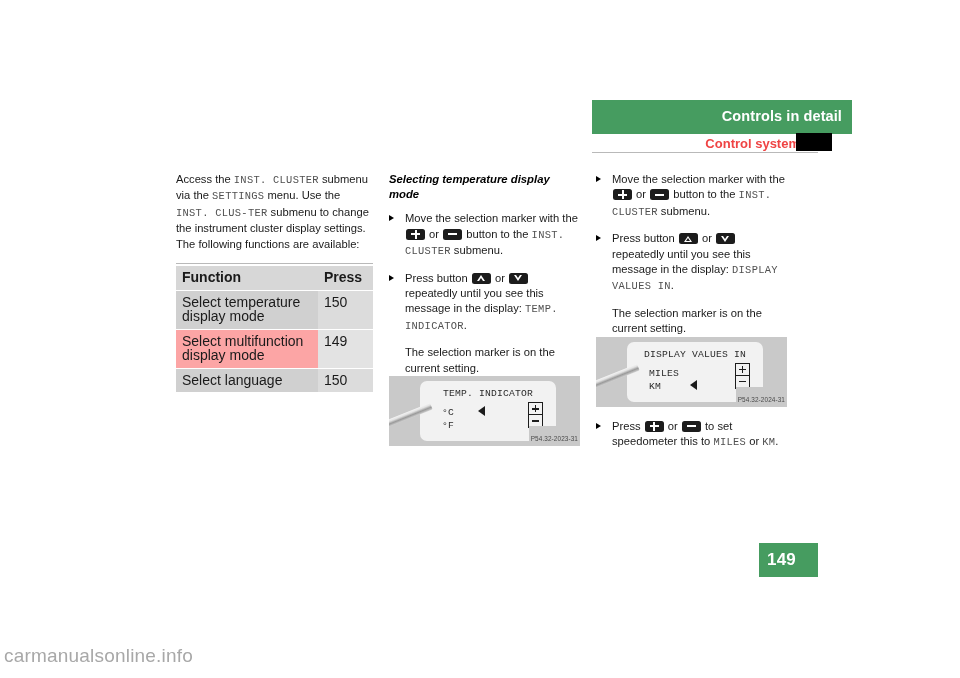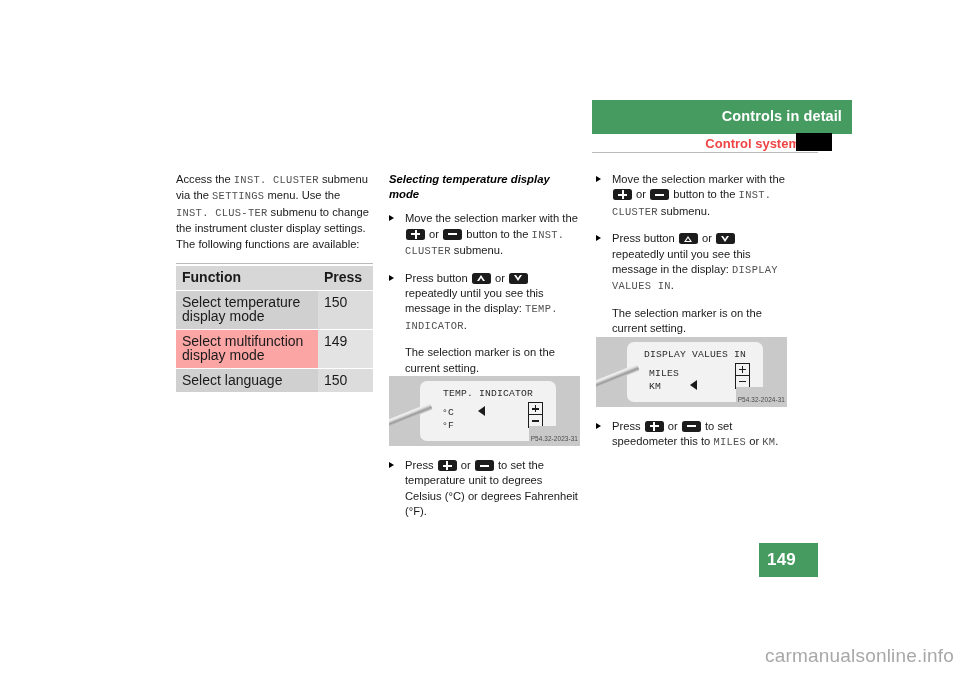--- a/index.html
+++ b/index.html
@@ -66,23 +66,22 @@
     left: 8px; top: 7px;
     color: #ffffff;
     font-size: 17px;
     font-weight: bold;
     letter-spacing: 0.2px;
   }
 
   
   #watermark {
     position: absolute;
-    left: 10px; top: 645px;
+    left: 4px; top: 645px;
     width: 944px;
-    text-align: right;
     color: #a8a8a8;
     font-size: 19px;
     letter-spacing: 0.2px;
   }
 
   
   .col { position: absolute; top: 172px; }
   #col-left   { left: 176px; width: 197px; }
   #col-mid    { left: 389px; width: 191px; }
   #col-right  { left: 596px; width: 191px; }
@@ -368,23 +367,20 @@
           <span class="pv"></span>
           <span class="mh"></span>
       </div>
     </div>
     <div class="stylus"></div>
     <div class="illus-code-bg">
       <span class="illus-code" style="position:static;">P54.32-2023-31</span>
     </div>
   </div>
 
-  <div class="bullet-item">
-    <span class="tri"></span><span>Press </span><span class="btn-glyph"><span class="plus-h"></span><span class="plus-v"></span></span><span> or </span><span class="btn-glyph"><span class="minus-h"></span></span><span> to set the temperature unit to degrees Celsius (°C) or degrees Fahrenheit (°F).</span>
-  </div>
 </div>
 
 <div class="col" id="col-right">
 
 
   <div class="bullet-item">
     <span class="tri"></span><span>Move the selection marker with the </span><span class="btn-glyph"><span class="plus-h"></span><span class="plus-v"></span></span><span> or </span><span class="btn-glyph"><span class="minus-h"></span></span><span> button to the </span><span class="mono">INST. CLUSTER</span><span> submenu.</span>
   </div>
 
   <div class="bullet-item">

